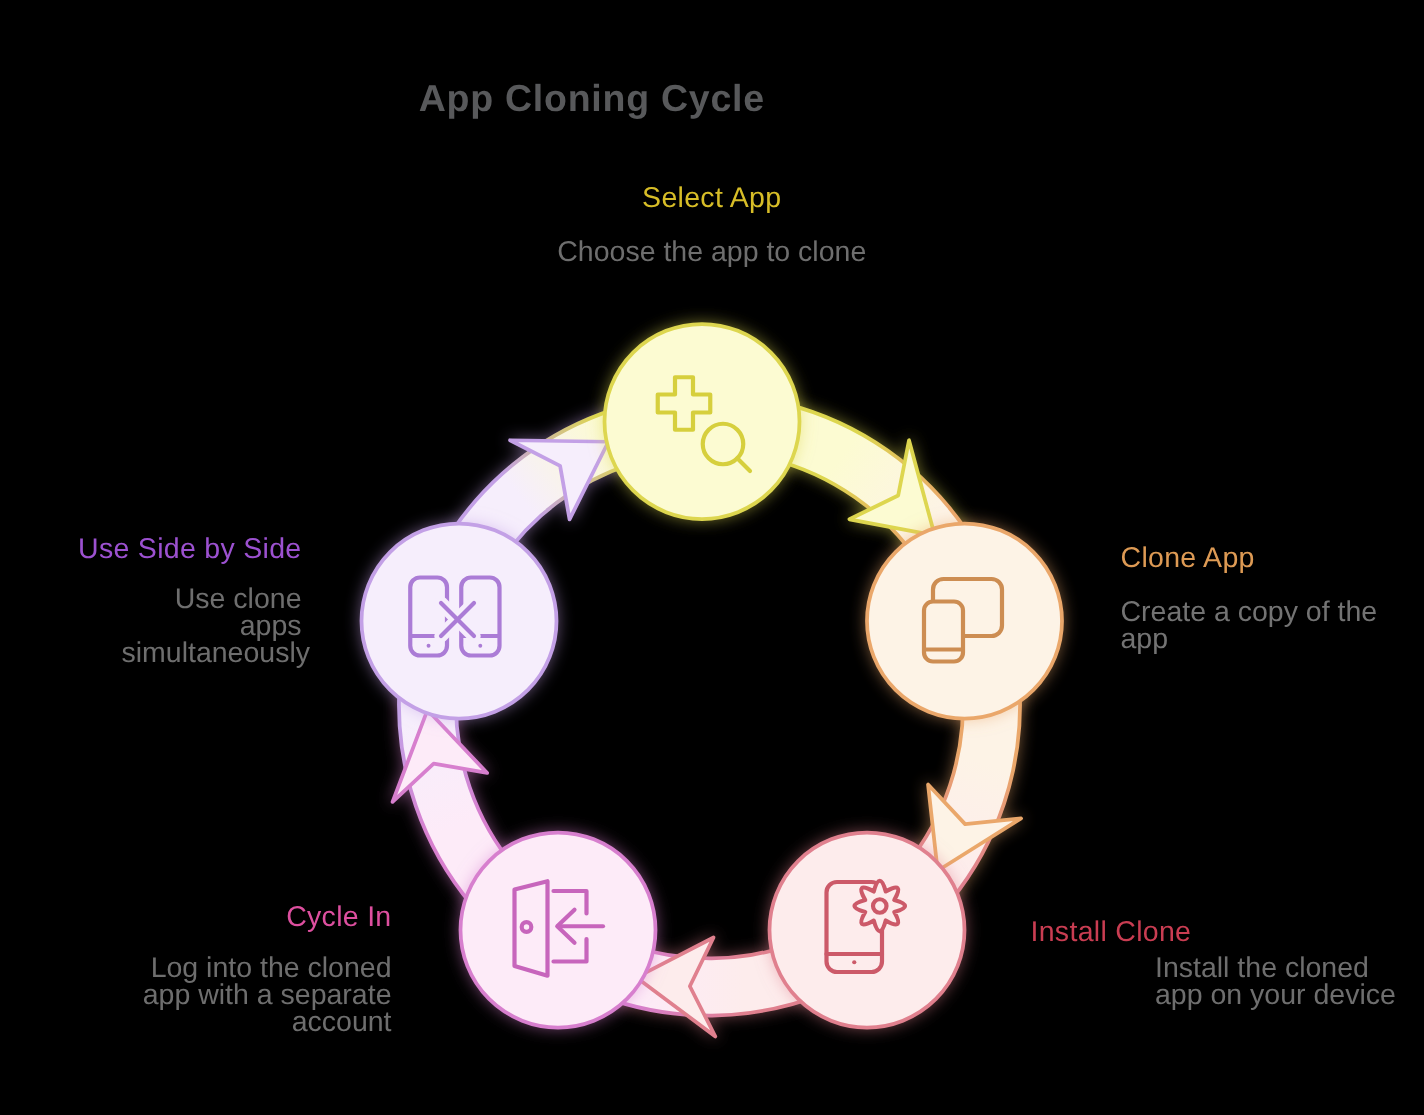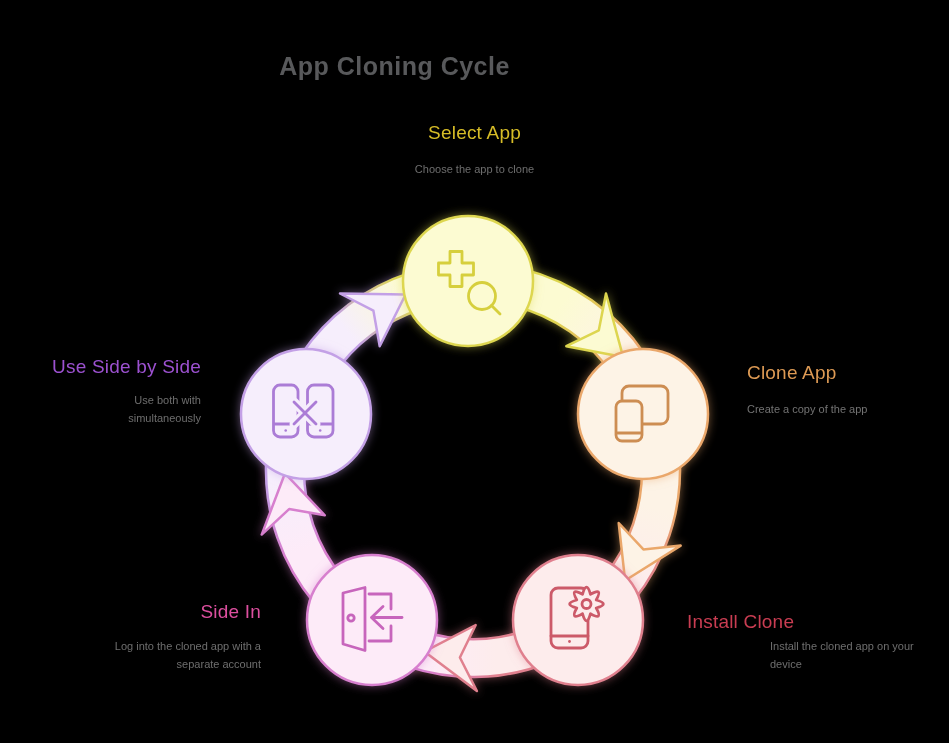--- a/index.html
+++ b/index.html
@@ -2,21 +2,21 @@
 <html><head>
 <meta charset="utf-8">
 <style>
   html,body{margin:0;padding:0;background:#000;}
   .stage-wrap{position:relative;width:949px;height:743px;background:#000;overflow:hidden;
               font-family:"Liberation Sans", sans-serif;}
   svg{position:absolute;left:0;top:0;}
   .txt{position:absolute;}
   .title{left:0;top:52px;width:789px;text-align:center;font-size:25px;font-weight:bold;letter-spacing:.5px;}
   .label{font-size:19px;font-weight:500;letter-spacing:.2px;}
-  .desc{font-size:11px;line-height:18px;font-weight:400;}
+  .desc{font-size:19px;line-height:18px;font-weight:400;}
   .t-center{text-align:center;}
   .t-right{text-align:right;}
   .t-left{text-align:left;}
   .pos-select-label{left:0;top:122px;width:949px;}
   .pos-select-desc{left:0;top:160px;width:949px;}
   .pos-clone-label{left:747px;top:362px;width:200px;}
   .pos-clone-desc{left:747px;top:400px;width:200px;}
   .pos-install-label{left:687px;top:601px;width:220px;}
   .pos-install-desc{left:726px;top:637px;width:168px;margin-left:44px;}
   .pos-signin-label{right:688px;top:601px;width:200px;}
@@ -185,19 +185,19 @@
 
 <div class="txt label t-center pos-select-label" style="color: rgb(215, 189, 39);">Select App</div>
 <div class="txt desc t-center pos-select-desc" style="color: rgb(110, 110, 110);">Choose the app to clone</div>
 
 <div class="txt label t-left pos-clone-label" style="color: rgb(221, 154, 84);">Clone App</div>
 <div class="txt desc t-left pos-clone-desc" style="color: #737373;">Create a copy of the app</div>
 
 <div class="txt label t-left pos-install-label" style="color: rgb(201, 61, 82); margin-top: 10px;">Install Clone</div>
 <div class="txt desc t-left pos-install-desc" style="color: rgb(110, 110, 110);">Install the cloned app on your device</div>
 
-<div class="txt label t-right pos-signin-label" style="color: rgb(221, 79, 159);">Side In</div>
+<div class="txt label t-right pos-signin-label" style="color: rgb(221, 79, 159);">Cycle In</div>
 <div class="txt desc t-right pos-signin-desc" style="color: rgb(110, 110, 110);">Log into the cloned app with a separate account</div>
 
 <div class="txt label t-right pos-sbs-label" style="color: rgb(156, 81, 208);">Use Side by Side</div>
-<div class="txt desc t-right pos-sbs-desc" style="color: rgb(110, 110, 110);">Use both with simultaneously</div>
+<div class="txt desc t-right pos-sbs-desc" style="color: rgb(110, 110, 110);">Use clone apps simultaneously</div>
 
 </div>
 
 </body></html>

